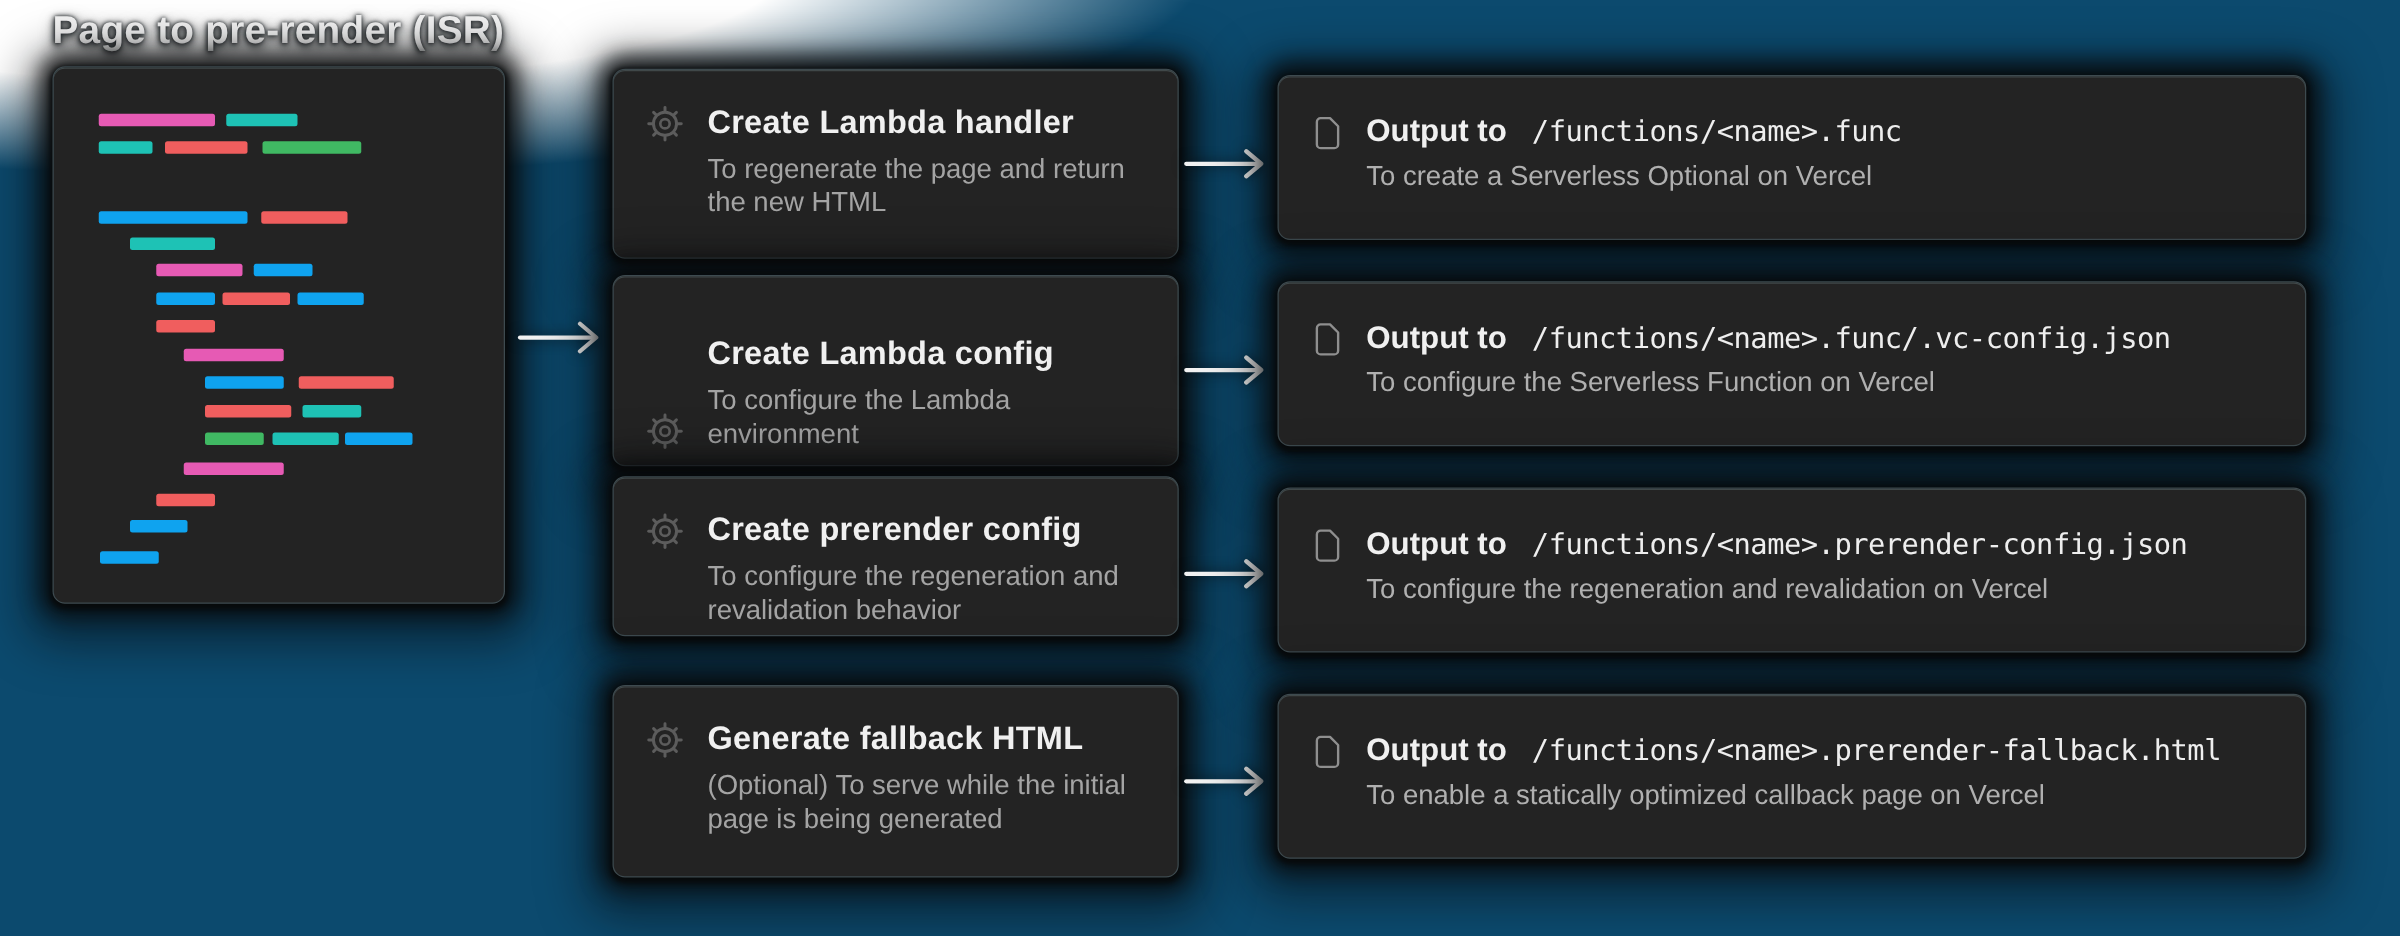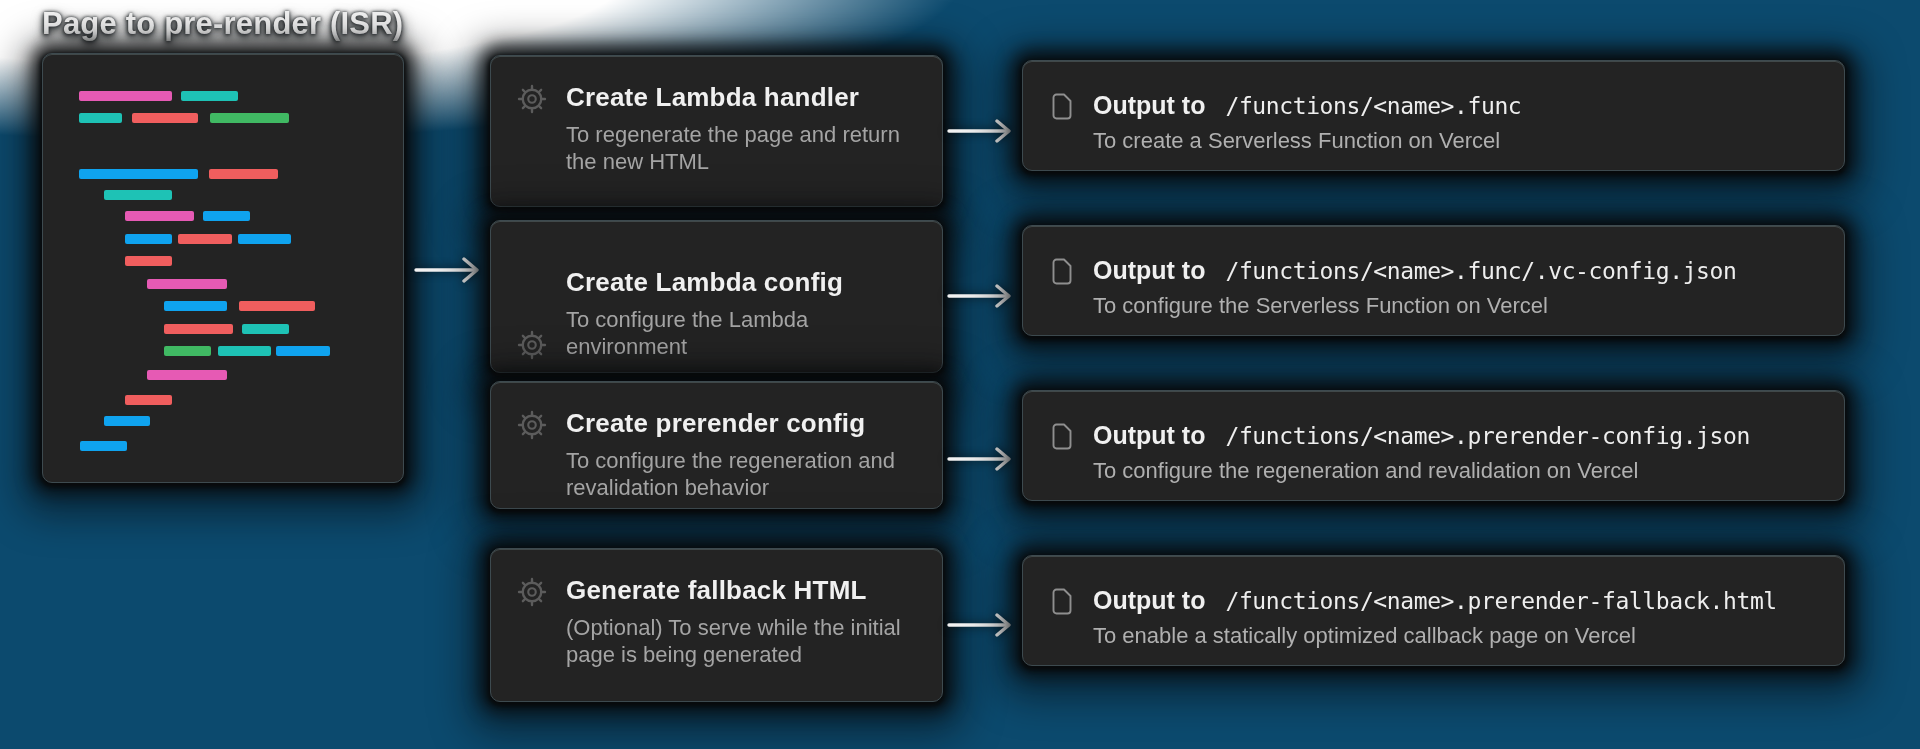--- a/index.html
+++ b/index.html
@@ -42,21 +42,21 @@
   .step-card{left:490px;width:453px;display:flex;align-items:flex-start;padding:26px 22px 12px 26px;}
   .s1{top:55px;height:152px;}
   .s2{top:220px;height:153px;align-items:flex-end;}
   .s3{top:381px;height:128px;}
   .s4{top:548px;height:154px;}
   .step-icon{flex:0 0 30px;margin-top:2px;}
   .step-text{margin-left:19px;min-width:0;}
   .step-title{font-size:26px;font-weight:bold;color:#f0f0f0;letter-spacing:.2px;line-height:30px;}
   .step-desc{margin-top:9px;font-size:22px;line-height:27px;color:#a4a4a4;}
   
-  .out-card{left:1022px;width:823px;height:111px;display:flex;align-items:flex-start;padding:30px 18px 0 28px;}
+  .out-card{left:1022px;width:823px;height:132px;display:flex;align-items:flex-start;padding:30px 18px 0 28px;}
   .o1{top:60px;}
   .o2{top:225px;}
   .o3{top:390px;}
   .o4{top:555px;}
   .out-icon{flex:0 0 22px;margin-top:2px;}
   .out-text{margin-left:20px;min-width:0;}
   .out-title{display:flex;align-items:baseline;white-space:nowrap;}
   .out-prefix{font-size:25px;font-weight:bold;color:#f0f0f0;}
   .out-path{font-family:"DejaVu Sans Mono", monospace;font-size:23px;color:#eeeeee;margin-left:20px;letter-spacing:-0.4px;}
   .out-desc{margin-top:8px;font-size:22px;color:#b0b0b0;}
@@ -203,21 +203,21 @@
 
   <div class="card out-card o1">
     <svg class="out-icon" width="22" height="27" viewBox="0 0 22 27" fill="none" stroke="#8f8f8f" stroke-width="1.9" stroke-linejoin="round">
       <path d="M5.5 1.5 h7.5 L19.5 8 V22.5 a3 3 0 0 1 -3 3 H5.5 a3 3 0 0 1 -3 -3 V4.5 a3 3 0 0 1 3 -3 Z"></path>
     </svg>
     <div class="out-text">
       <div class="out-title">
         <span class="out-prefix">Output to</span>
         <span class="out-path">/functions/&lt;name&gt;.func</span>
       </div>
-      <div class="out-desc">To create a Serverless Function on Vercel</div>
+      <div class="out-desc">To create a Serverless Optional on Vercel</div>
     </div>
   </div>
 
   <div class="card out-card o2">
     <svg class="out-icon" width="22" height="27" viewBox="0 0 22 27" fill="none" stroke="#8f8f8f" stroke-width="1.9" stroke-linejoin="round">
       <path d="M5.5 1.5 h7.5 L19.5 8 V22.5 a3 3 0 0 1 -3 3 H5.5 a3 3 0 0 1 -3 -3 V4.5 a3 3 0 0 1 3 -3 Z"></path>
     </svg>
     <div class="out-text">
       <div class="out-title">
         <span class="out-prefix">Output to</span>

